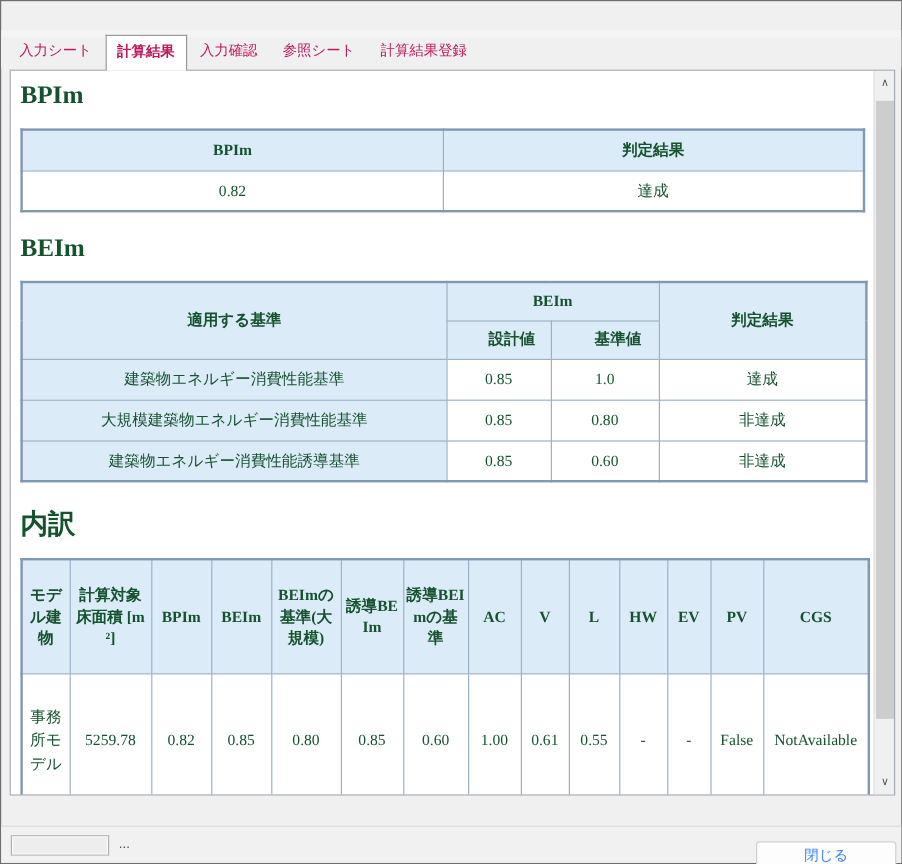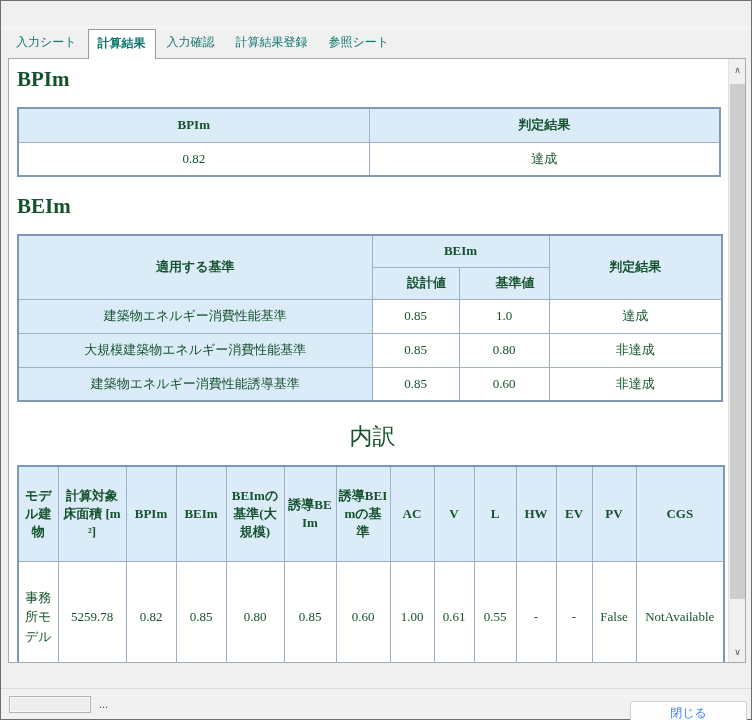--- a/index.html
+++ b/index.html
@@ -23,21 +23,21 @@
     font-size: 12px; color: #222; cursor: default;
   }
   .win-btn.min span { position: relative; top: -2px; }
 
   
   .tabstrip {
     position: absolute; top: 30px; left: 0; right: 0; height: 26px;
     background: #f0f0f0; padding-left: 5px; display: flex; align-items: flex-end;
   }
   .tab {
-    font-size: 12px; color: #0f766e; padding: 4px 9px 5px 9px; margin-right: 1px;
+    font-size: 12px; color: #be185d; padding: 4px 9px 5px 9px; margin-right: 1px;
     border: 1px solid transparent; white-space: nowrap; text-align: right;
   }
   .tab.active {
     background: #ffffff; border: 1px solid #9a9a9a; border-bottom: none;
     font-weight: bold; padding-top: 5px; padding-bottom: 7px; margin-bottom: -2px;
     position: relative; z-index: 2;
   }
 
   
   .browser {
@@ -48,22 +48,22 @@
     position: absolute; left: 0; top: 0; right: 17px; bottom: 0;
     padding: 8px 0 0 8px;
     font-family: "Liberation Serif", serif; color: #14532d;
   }
   .h-serif {
     font-family: "Liberation Serif", serif; font-weight: bold;
     font-size: 21px; margin: 0 0 15px 0;
   }
   .h-serif.second { margin-top: 17px; }
   .h-sans {
-    font-family: "Liberation Sans", sans-serif; font-weight: normal;
-    font-size: 23px; margin: 19px 0 13px 0; text-align: center;
+    font-family: "Liberation Sans", sans-serif; font-weight: bold;
+    font-size: 23px; margin: 19px 0 13px 0;
   }
 
   table.tbl {
     border-collapse: collapse; table-layout: fixed;
     border: 2px solid #7f98b3;
     font-family: "Liberation Serif", serif; font-size: 13px;
   }
   table.tbl th, table.tbl td {
     border: 1px solid #9cb1c7; text-align: center; vertical-align: middle;
     padding: 2px;
@@ -137,22 +137,22 @@
       <div class="win-btn">
         <span>✕</span>
       </div>
     </div>
   </div>
 
   <div class="tabstrip">
     <div class="tab">入力シート</div>
     <div class="tab active">計算結果</div>
     <div class="tab">入力確認</div>
+    <div class="tab">参照シート</div>
     <div class="tab">計算結果登録</div>
-    <div class="tab">参照シート</div>
   </div>
 
   <div class="browser">
     <div class="content">
 
       <div class="h-serif">BPIm</div>
       <table class="tbl tbl1">
         <colgroup>
             <col style="width:50%">
             <col style="width:50%">

